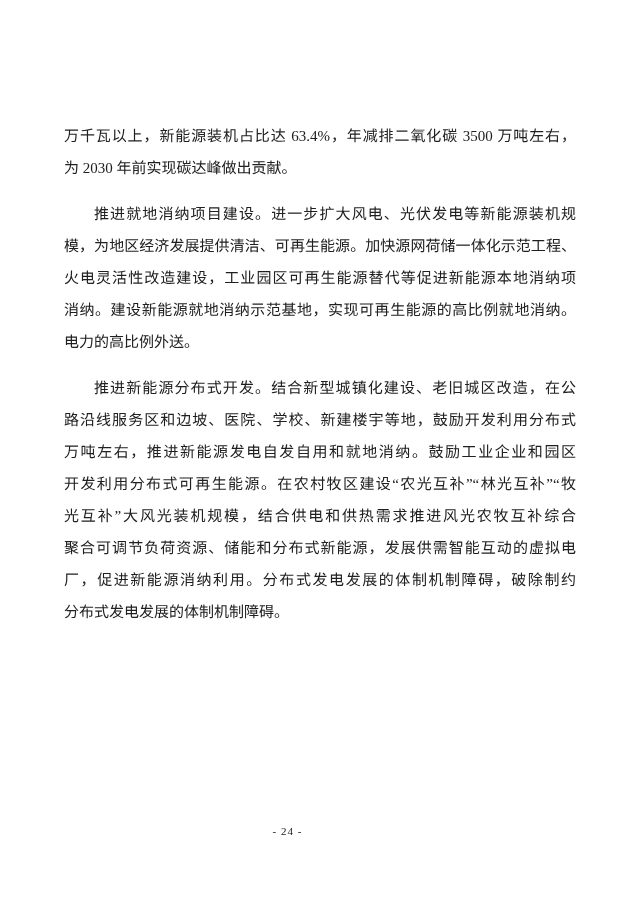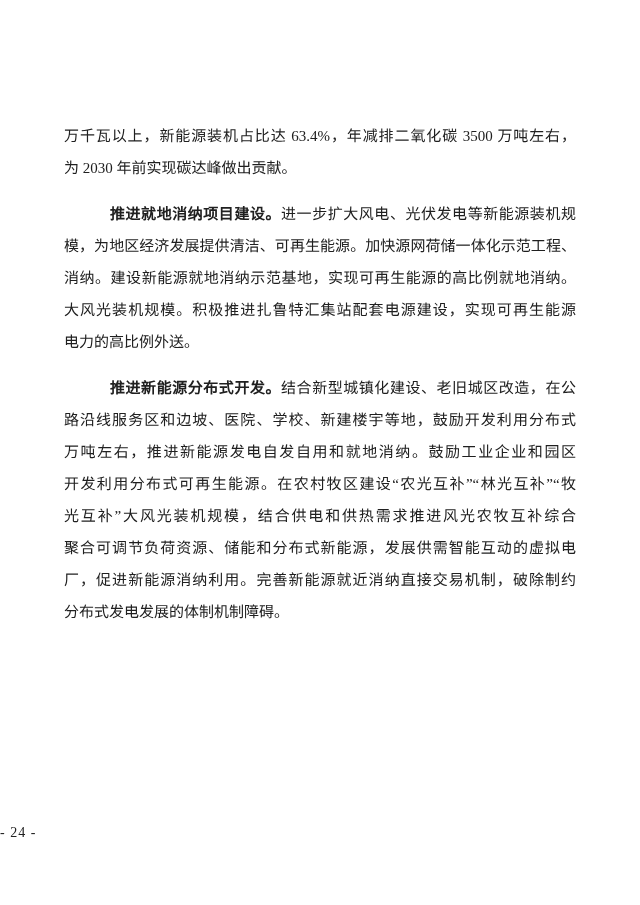--- a/index.html
+++ b/index.html
@@ -18,50 +18,51 @@
   .line{
     height:32px;
     line-height:32px;
     font-size:15px;
     text-align:justify;
     text-align-last:left;
     overflow:visible;
   }
   .line.just{text-align-last:justify;}
   .line.indent{text-indent:2em;}
-  .seg.bold{font-weight:bold;margin-left:16px;}
+  .seg.bold{font-weight:normal;}
   .footer{
     position:absolute;left:0;top:825px;width:575px;
-    font-size:14px;
+    text-align:center;
+    font-size:11px;
     letter-spacing:1px;
   }
 </style>
 </head>
 <body style="color: rgb(32, 32, 32); background: rgb(255, 255, 255);">
 
 <div class="sheet">
   <div class="content" id="content">
       <div class="para">
         <div class="line just"><span class="seg">万千瓦以上，新能源装机占比达 63.4%，年减排二氧化碳 3500 万吨左右，</span></div>
         <div class="line"><span class="seg">为 2030 年前实现碳达峰做出贡献。</span></div>
       </div>
       <div class="para">
         <div class="line just indent"><span class="seg bold">推进就地消纳项目建设。</span><span class="seg">进一步扩大风电、光伏发电等新能源装机规</span></div>
         <div class="line just"><span class="seg">模，为地区经济发展提供清洁、可再生能源。加快源网荷储一体化示范工程、</span></div>
+        <div class="line just"><span class="seg">火电灵活性改造建设，工业园区可再生能源替代等促进新能源本地消纳项</span></div>
         <div class="line just"><span class="seg">消纳。建设新能源就地消纳示范基地，实现可再生能源的高比例就地消纳。</span></div>
-        <div class="line just"><span class="seg">大风光装机规模。积极推进扎鲁特汇集站配套电源建设，实现可再生能源</span></div>
         <div class="line"><span class="seg">电力的高比例外送。</span></div>
       </div>
       <div class="para">
         <div class="line just indent"><span class="seg bold">推进新能源分布式开发。</span><span class="seg">结合新型城镇化建设、老旧城区改造，在公</span></div>
         <div class="line just"><span class="seg">路沿线服务区和边坡、医院、学校、新建楼宇等地，鼓励开发利用分布式</span></div>
         <div class="line just"><span class="seg">万吨左右，推进新能源发电自发自用和就地消纳。鼓励工业企业和园区</span></div>
         <div class="line just"><span class="seg">开发利用分布式可再生能源。在农村牧区建设“农光互补”“林光互补”“牧</span></div>
         <div class="line just"><span class="seg">光互补”大风光装机规模，结合供电和供热需求推进风光农牧互补综合</span></div>
         <div class="line just"><span class="seg">聚合可调节负荷资源、储能和分布式新能源，发展供需智能互动的虚拟电</span></div>
-        <div class="line just"><span class="seg">厂，促进新能源消纳利用。完善新能源就近消纳直接交易机制，破除制约</span></div>
+        <div class="line just"><span class="seg">厂，促进新能源消纳利用。分布式发电发展的体制机制障碍，破除制约</span></div>
         <div class="line"><span class="seg">分布式发电发展的体制机制障碍。</span></div>
       </div>
     </div>
   <div class="footer">
     <span>- 24 -</span>
   </div>
 </div>
 
 </body></html>

